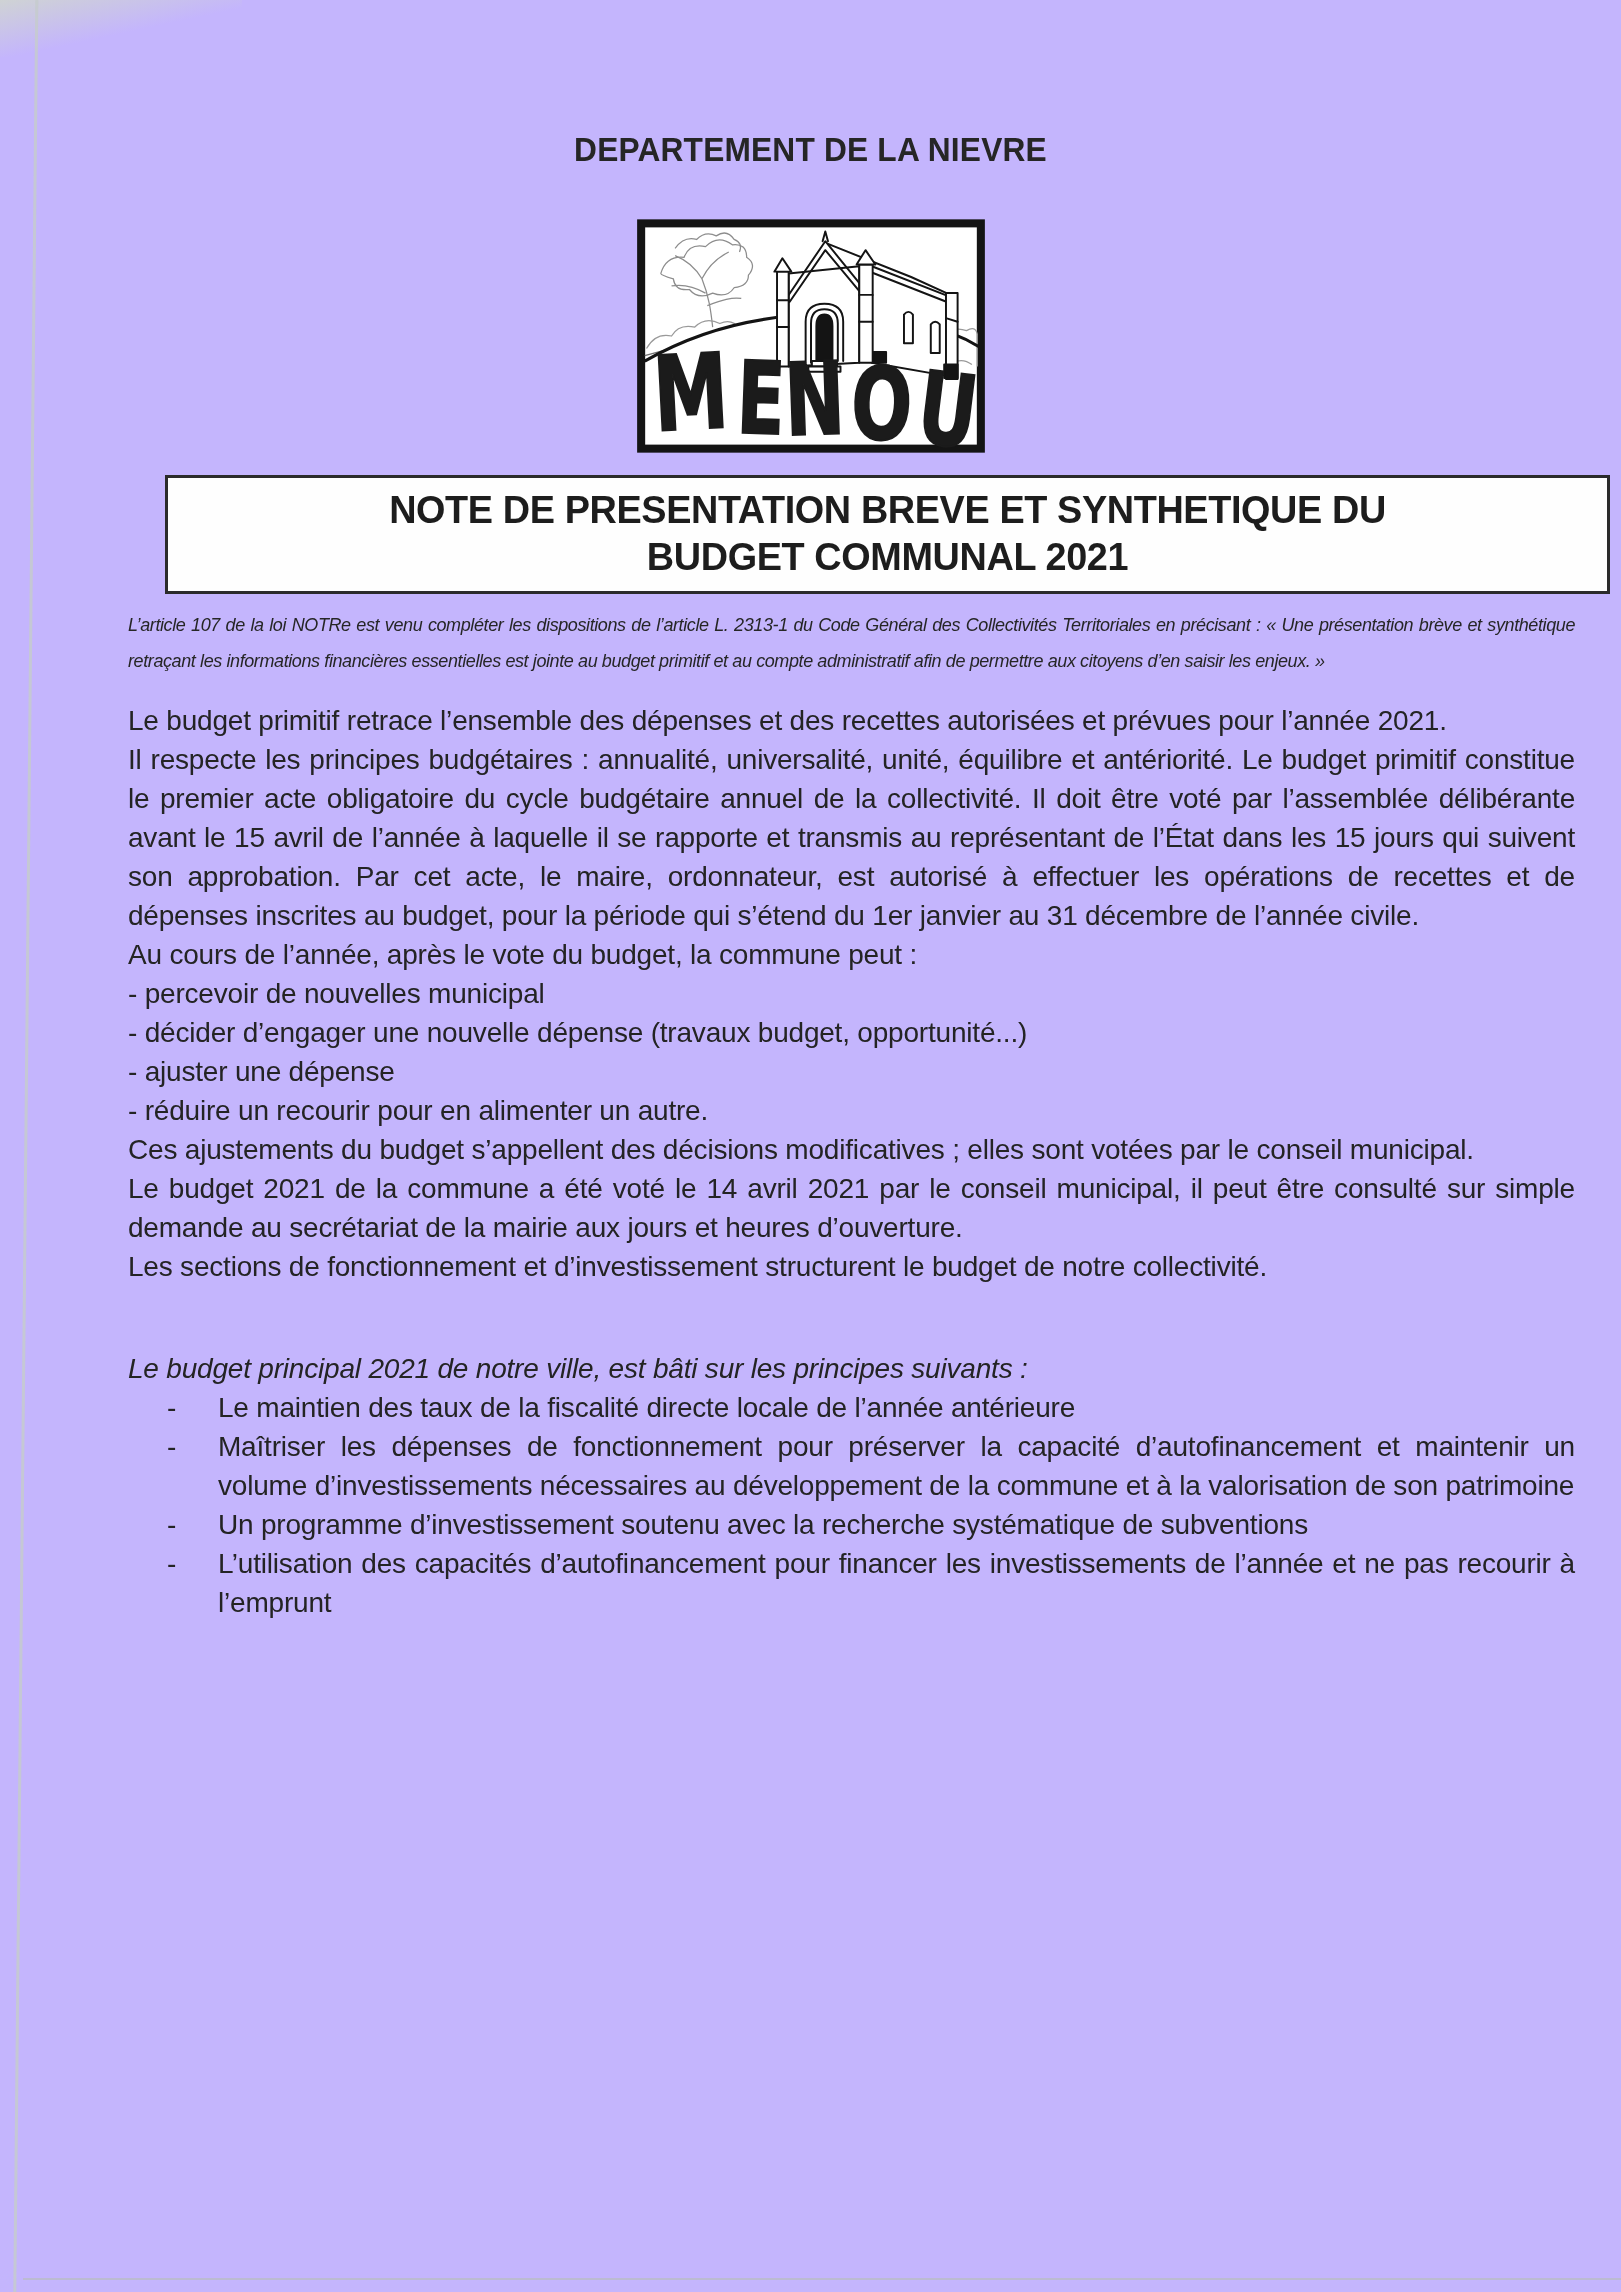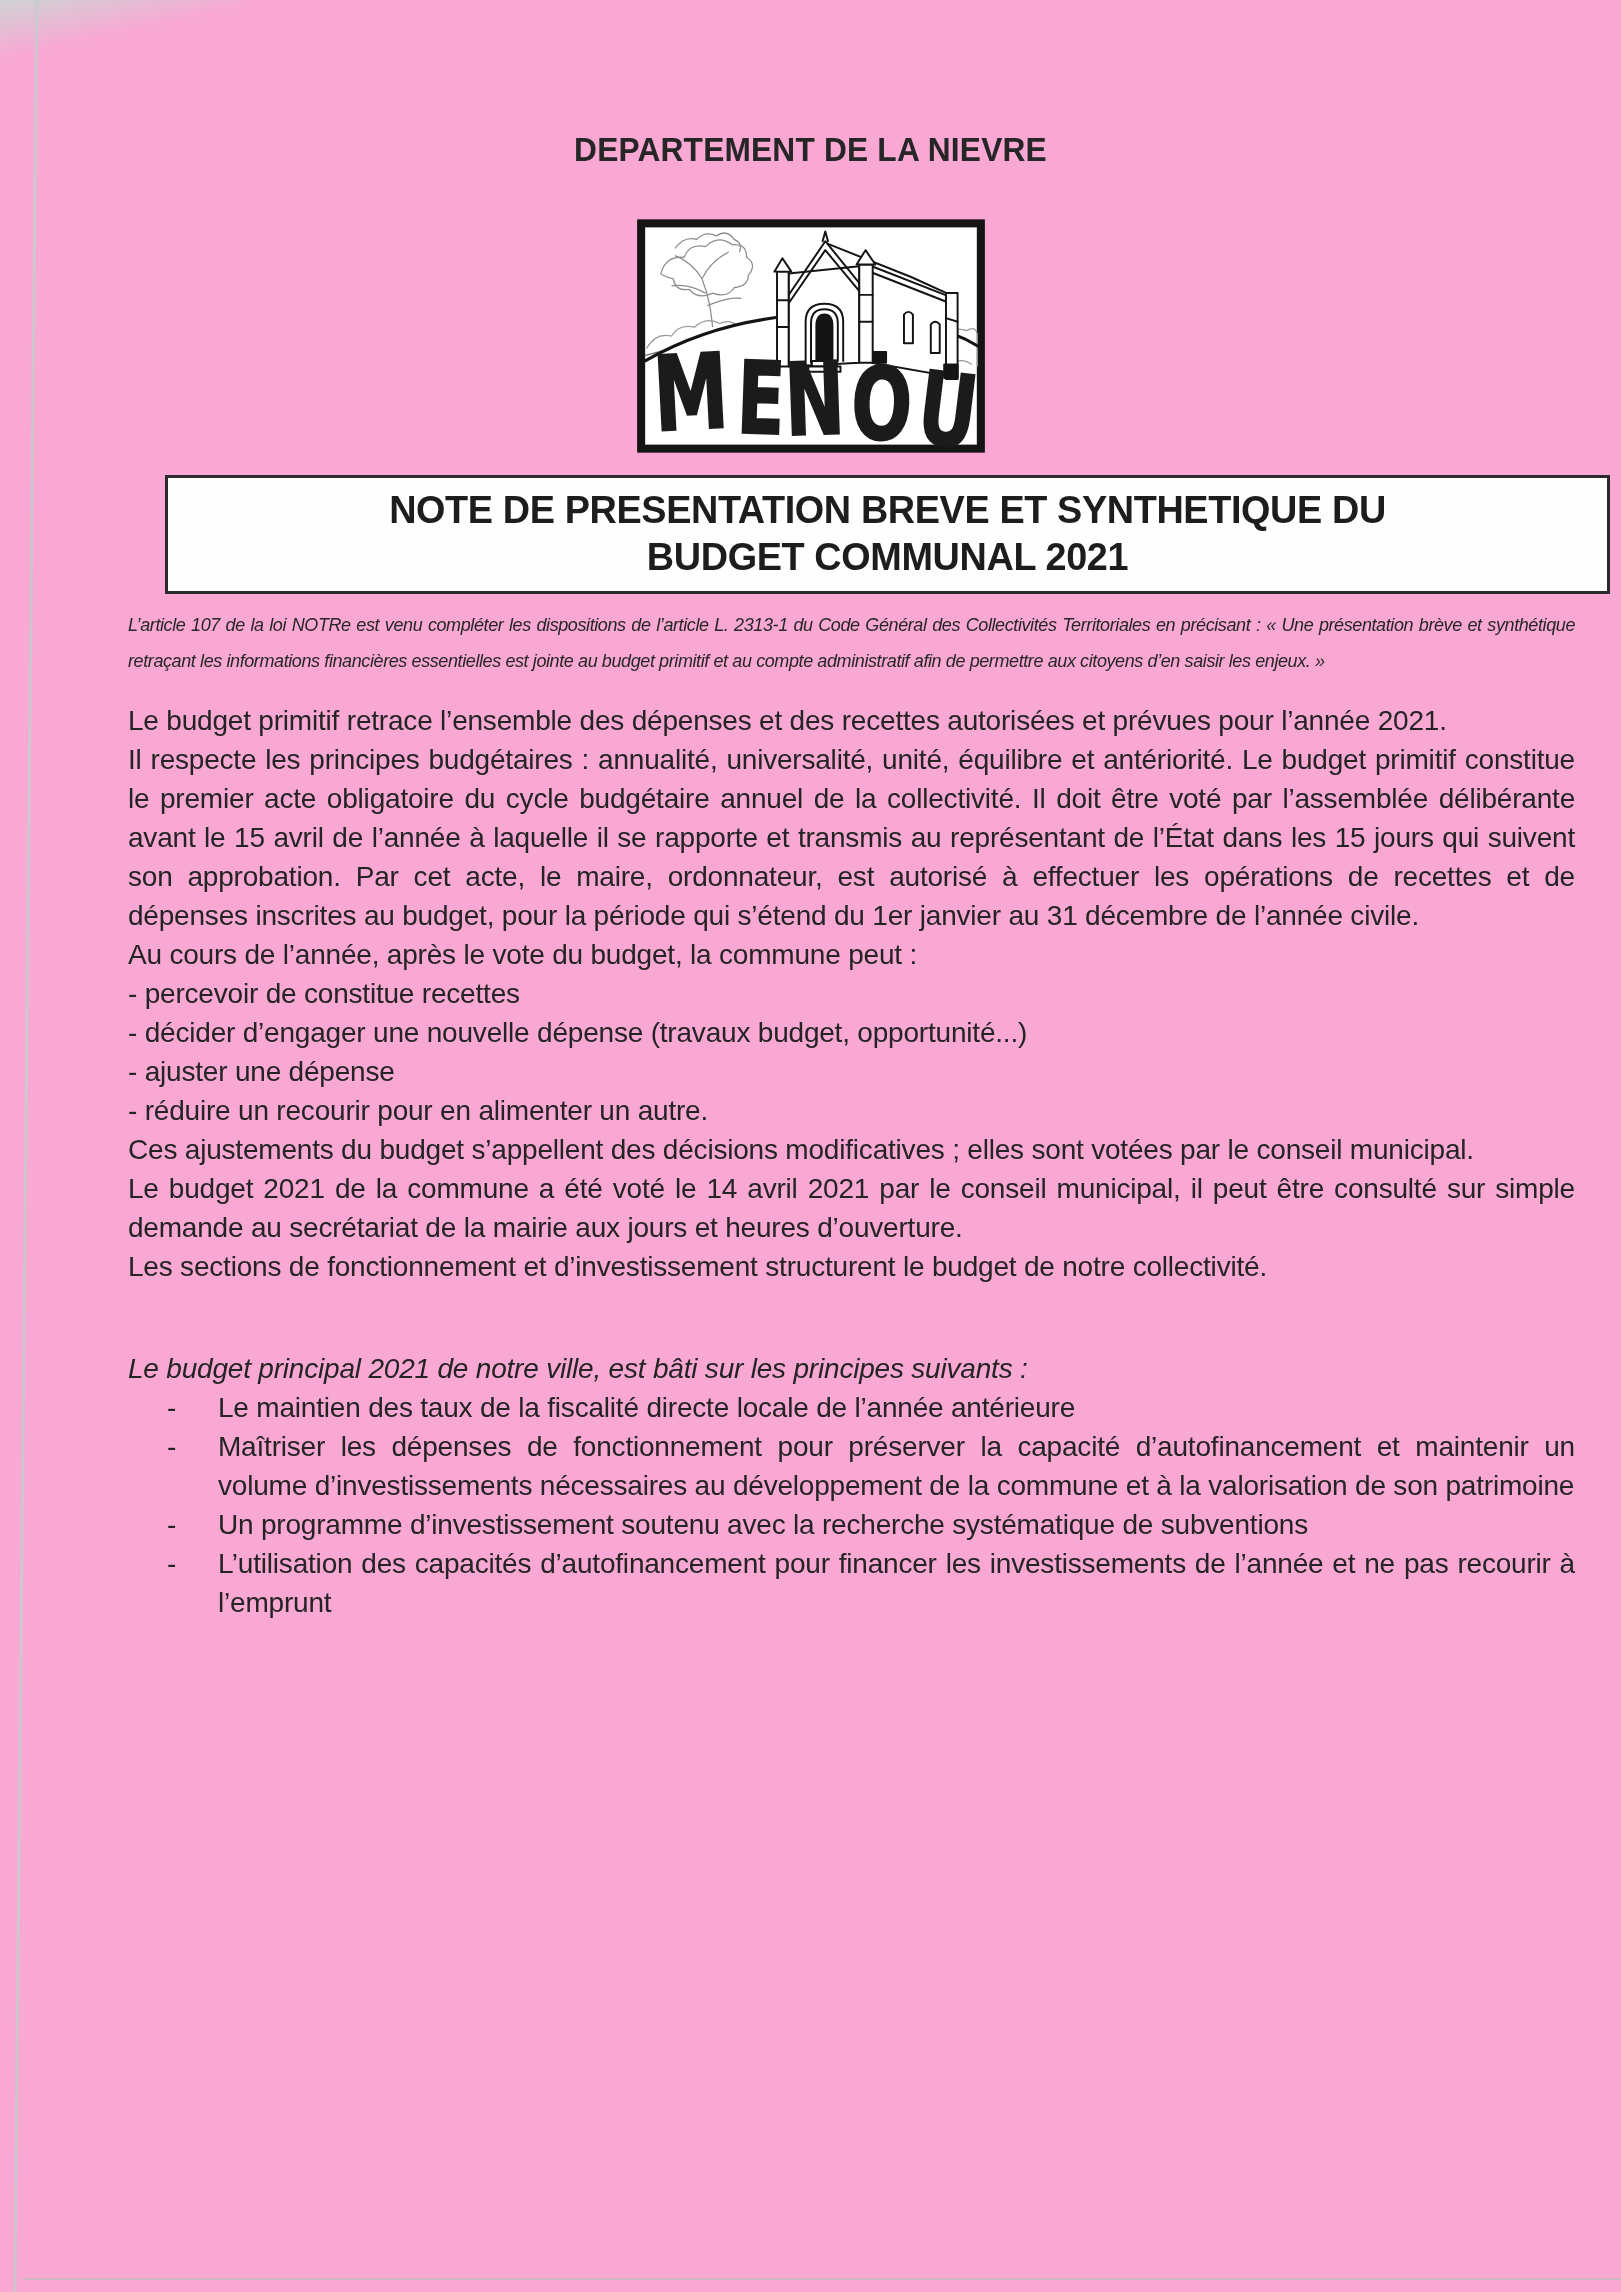--- a/index.html
+++ b/index.html
@@ -1,20 +1,20 @@
 <!DOCTYPE html>
 <html style="font-size:14.3px"><head>
 <meta charset="utf-8">
 <style>
   html, body { margin: 0; padding: 0; background: #ffffff; }
   .page {
     position: relative;
     width: 1621px;
     height: 2293px;
-    background: #f9a8d4;
+    background: #c4b5fd;
     overflow: hidden;
     font-family: "Liberation Sans", sans-serif;
     color: #242424;
   }
 
   
   .artifact-corner {
     position: absolute; top: 0; left: 0;
     width: 242px; height: 57px;
     background: linear-gradient(168deg, #cfd3d4 0%, rgba(255,255,255,0) 55%);
@@ -189,21 +189,21 @@
 
     <p class="intro">L’article 107 de la loi NOTRe est venu compléter les dispositions de l’article L. 2313-1 du Code Général des Collectivités Territoriales en précisant : « Une présentation brève et synthétique retraçant les informations financières essentielles est jointe au budget primitif et au compte administratif afin de permettre aux citoyens d’en saisir les enjeux. »</p>
 
     <p class="para">Le budget primitif retrace l’ensemble des dépenses et des recettes autorisées et prévues pour l’année 2021.</p>
 
     <p class="para">Il respecte les principes budgétaires : annualité, universalité, unité, équilibre et antériorité. Le budget primitif constitue le premier acte obligatoire du cycle budgétaire annuel de la collectivité. Il doit être voté par l’assemblée délibérante avant le 15 avril de l’année à laquelle il se rapporte et transmis au représentant de l’État dans les 15 jours qui suivent son approbation. Par cet acte, le maire, ordonnateur, est autorisé à effectuer les opérations de recettes et de dépenses inscrites au budget, pour la période qui s’étend du 1er janvier au 31 décembre de l’année civile.</p>
 
     <p class="para">Au cours de l’année, après le vote du budget, la commune peut :</p>
 
     <div>
-      <p class="flat-item">- percevoir de constitue recettes</p>
+      <p class="flat-item">- percevoir de nouvelles municipal</p>
       <p class="flat-item">- décider d’engager une nouvelle dépense (travaux budget, opportunité...)</p>
       <p class="flat-item">- ajuster une dépense</p>
       <p class="flat-item">- réduire un recourir pour en alimenter un autre.</p>
     </div>
 
     <p class="para">Ces ajustements du budget s’appellent des décisions modificatives ; elles sont votées par le conseil municipal.</p>
 
     <p class="para">Le budget 2021 de la commune a été voté le 14 avril 2021 par le conseil municipal, il peut être consulté sur simple demande au secrétariat de la mairie aux jours et heures d’ouverture.</p>
 
     <p class="para gap-sections">Les sections de fonctionnement et d’investissement structurent le budget de notre collectivité.</p>

